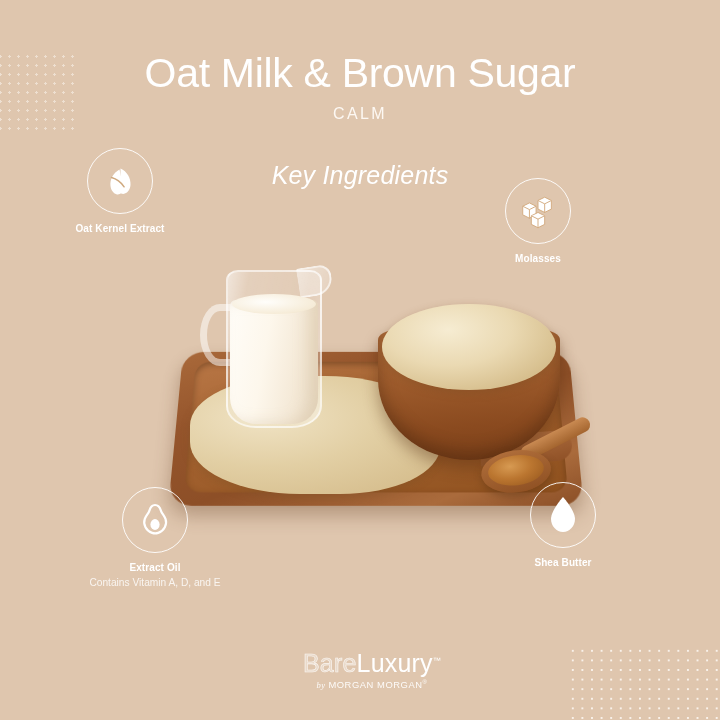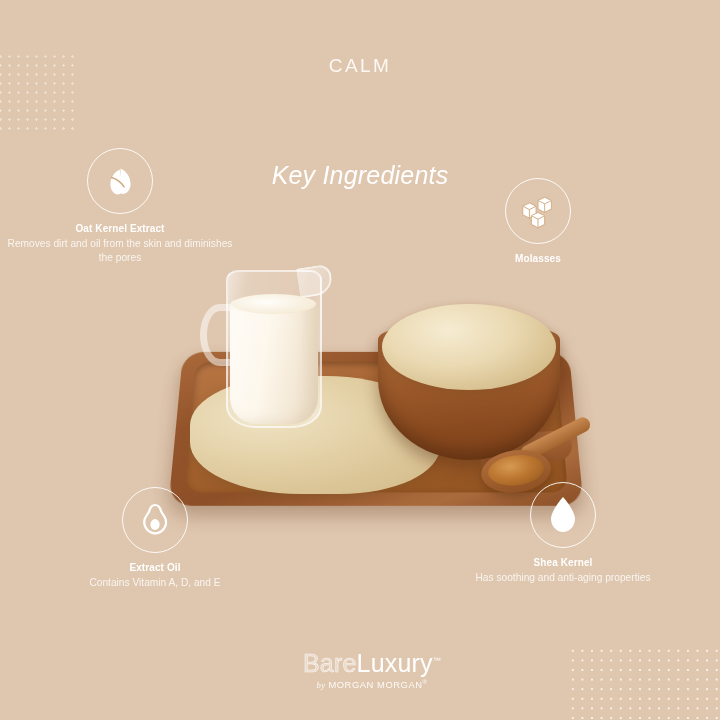--- a/index.html
+++ b/index.html
@@ -34,22 +34,22 @@
   #header { position:absolute; top:52px; left:0; width:720px; text-align:center; }
   #title {
     font-size:41px;
     font-weight:300;
     letter-spacing:-0.3px;
     color:#ffffff;
     line-height:1.06;
     white-space:nowrap;
   }
   #subtitle {
-    margin-top:3px;
-    font-size:19px;
+    margin-top:10px;
+    font-size:16px;
     font-weight:300;
     letter-spacing:2.4px;
     color:#fdf8f3;
   }
   #key-ingredients {
     position:absolute;
     top:161px; left:0; width:720px;
     text-align:center;
     font-size:25px;
     font-style:italic;
@@ -261,20 +261,21 @@
   #logo-morgan { font-weight:400; }
   #logo-reg { font-size:6px; vertical-align:super; }
 </style>
 </head>
 <body>
 
 <div class="dots" id="dots-topleft"></div>
 <div class="dots" id="dots-bottomright"></div>
 
 <div id="header">
+  <div id="title">Oat Milk &amp; Brown Sugar</div>
   <div id="subtitle">CALM</div>
 </div>
 
 <div id="key-ingredients">Key Ingredients</div>
 
 <div id="hero">
   <div id="tray">
     <div id="tray-inner"></div>
   </div>
   <div id="tray-handle"></div>
@@ -304,21 +305,20 @@
 
 <div class="ingredient" id="ing-oat">
   <div class="icon-circle">
     <svg width="40" height="40" viewBox="0 0 40 40" aria-hidden="true">
       <path d="M20.5 7.5c6.5 3 10.5 9.5 10 16.5-.3 4.3-2.6 7.6-5.6 8.6-3.4 1.1-6.6-1.1-7.6-4.6-1.2-4.2.5-9.1 3.2-13.2z" fill="#ffffff"></path>
       <path d="M19.5 8.5c-6.2 3.3-9.8 9.7-9 16.5.5 4.2 2.9 7.4 5.9 8.2 3.3.9 6.3-1.4 7.1-4.9" fill="#ffffff"></path>
       <path d="M11.5 16.5c4.5 1.2 9.4 4.6 12.6 9.3" stroke="#cfa97f" stroke-width="1.5" fill="none" stroke-linecap="round"></path>
     </svg>
   </div>
   <div class="ing-title">Oat Kernel Extract</div>
-  <div class="ing-desc">Removes dirt and oil from the skin and diminishes the pores</div>
 </div>
 
 <div class="ingredient" id="ing-molasses">
   <div class="icon-circle">
     <svg width="42" height="42" viewBox="0 0 44 44" aria-hidden="true">
       <g fill="#ffffff" stroke="#d3ab80" stroke-width="1" stroke-linejoin="round">
         <path d="M6 17l7-3.5 7 3.5v9l-7 3.5L6 26z"></path>
         <path d="M6 17l7 3.5 7-3.5M13 20.5V30"></path>
         <path d="M22 11l7-3.5L36 11v9l-7 3.5L22 20z"></path>
         <path d="M22 11l7 3.5 7-3.5M29 14.5V24"></path>
@@ -340,22 +340,21 @@
   <div class="ing-title">Extract Oil</div>
   <div class="ing-desc">Contains Vitamin A, D, and E</div>
 </div>
 
 <div class="ingredient" id="ing-shea">
   <div class="icon-circle">
     <svg width="34" height="42" viewBox="0 0 34 42" aria-hidden="true">
       <path d="M17 3c0 0 12 13.2 12 22.1C29 32.2 23.6 38 17 38S5 32.2 5 25.1C5 16.2 17 3 17 3z" fill="#ffffff"></path>
     </svg>
   </div>
-  <div class="ing-title">Shea Kernel</div>
-  <div class="ing-desc">Has soothing and anti-aging properties</div>
+  <div class="ing-title">Shea Butter</div>
 </div>
 
 <div id="footer">
   <div id="logo-wordmark">
     <span id="logo-bare">Bare</span><span id="logo-luxury">Luxury</span><span id="logo-tm">™</span>
   </div>
   <div id="logo-sub">
     <span id="logo-by">by </span><span id="logo-morgan">MORGAN MORGAN</span><span id="logo-reg">®</span>
   </div>
 </div>

